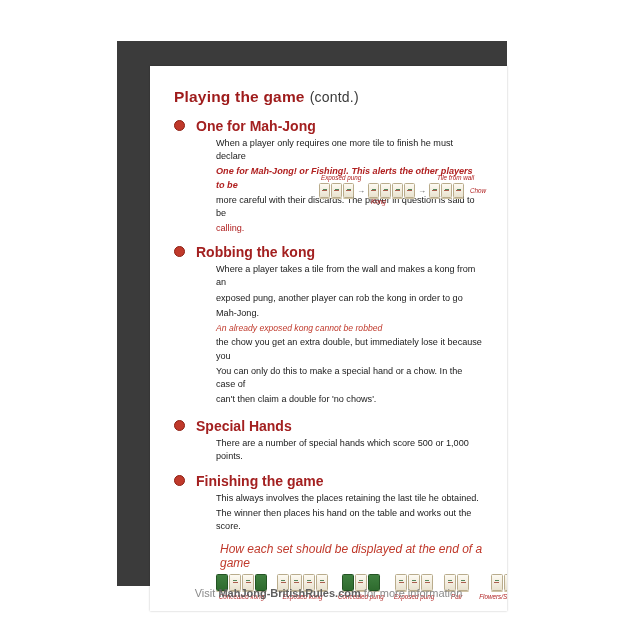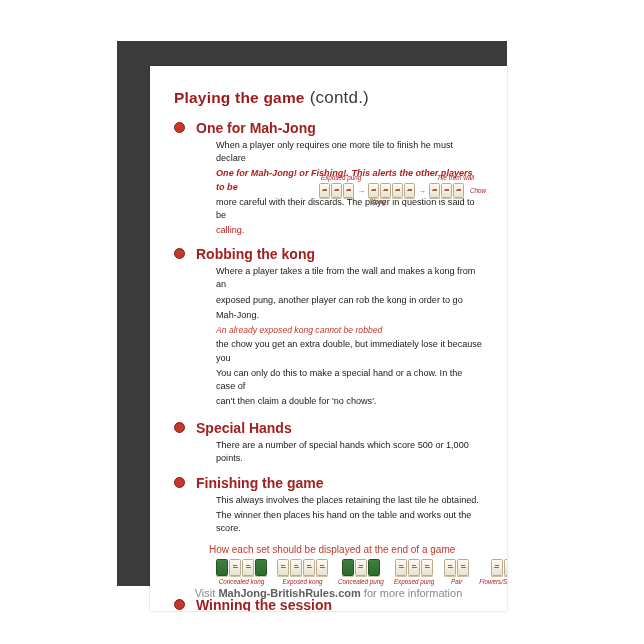--- a/index.html
+++ b/index.html
@@ -30,21 +30,21 @@
   }
 
   h1.title{
     margin:0 0 12px 0;
     font-size:15.5px;
     font-weight:bold;
     color:#9e1b1b;
     letter-spacing:.2px;
   }
   h1.title .contd{
-    font-size:17px;
+    font-size:14px;
     font-weight:normal;
     color:#3a3a3a;
     margin-left:5px;
   }
 
   .section{position:relative;margin-bottom:9px;}
   .bullet{
     position:absolute;left:0;top:2px;
     width:9px;height:9px;border-radius:50%;
     background:#c0392b;
@@ -92,22 +92,22 @@
     display:block;
     background:
       linear-gradient(#9a3c2a,#9a3c2a) center/5px 1px no-repeat,
       linear-gradient(#2f6b3a,#2f6b3a) center 3px/4px 1px no-repeat;
     opacity:.8;
   }
   .tilegrp{display:inline-flex;gap:1px;}
 
   
   .sets-note{
-    margin:8px 0 4px 35px;
-    font-size:10px;color:#c0392b;
+    margin:8px 0 4px 46px;
+    font-size:12px;font-style:italic;color:#c0392b;
   }
   .sets-row{
     margin-left:42px;display:flex;gap:10px;align-items:flex-end;
   }
   .set{text-align:center;}
   .set .tiles{display:flex;gap:1px;justify-content:center;align-items:flex-end;height:17px;}
   .set .tiles .tile{width:10px;height:15px;}
   .set .lbl{
     font-size:6.3px;font-style:italic;color:#b02020;margin-top:2px;white-space:nowrap;
   }

